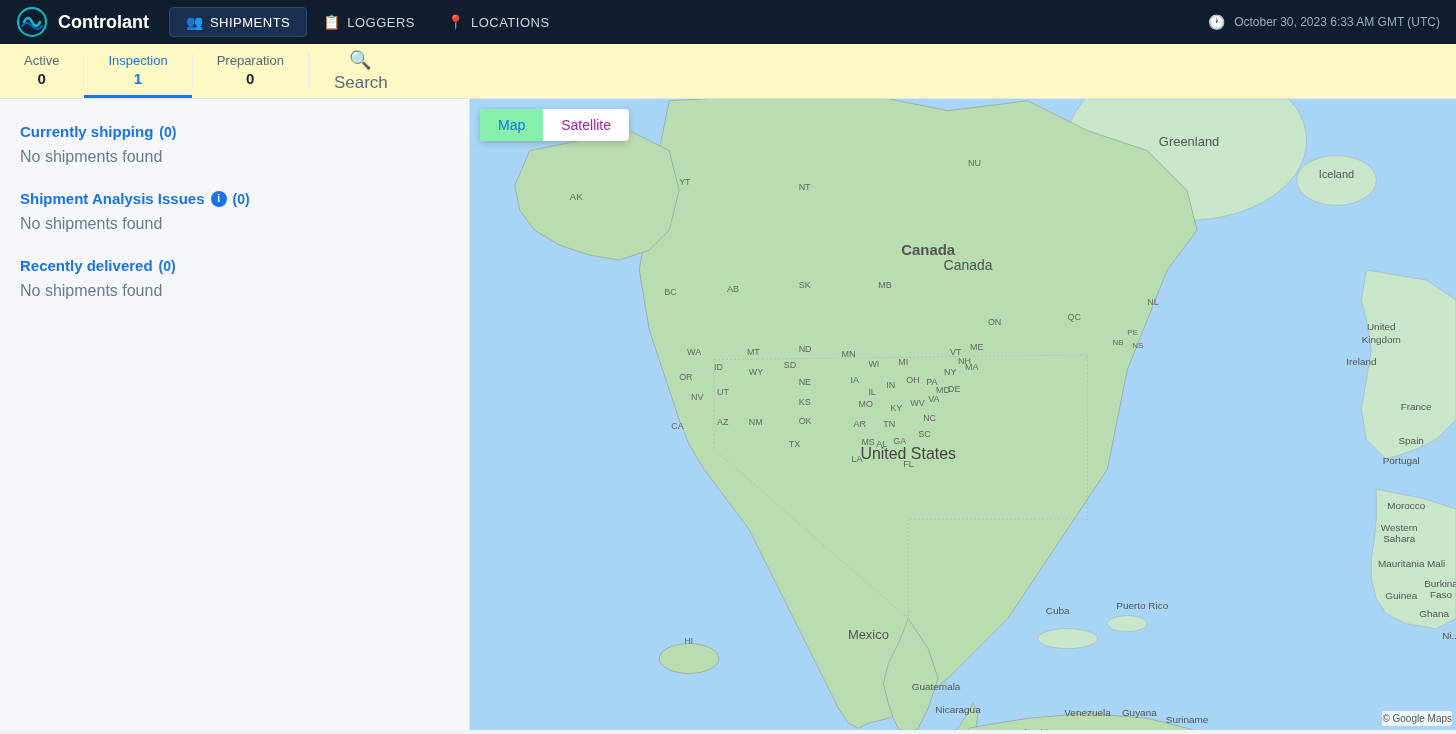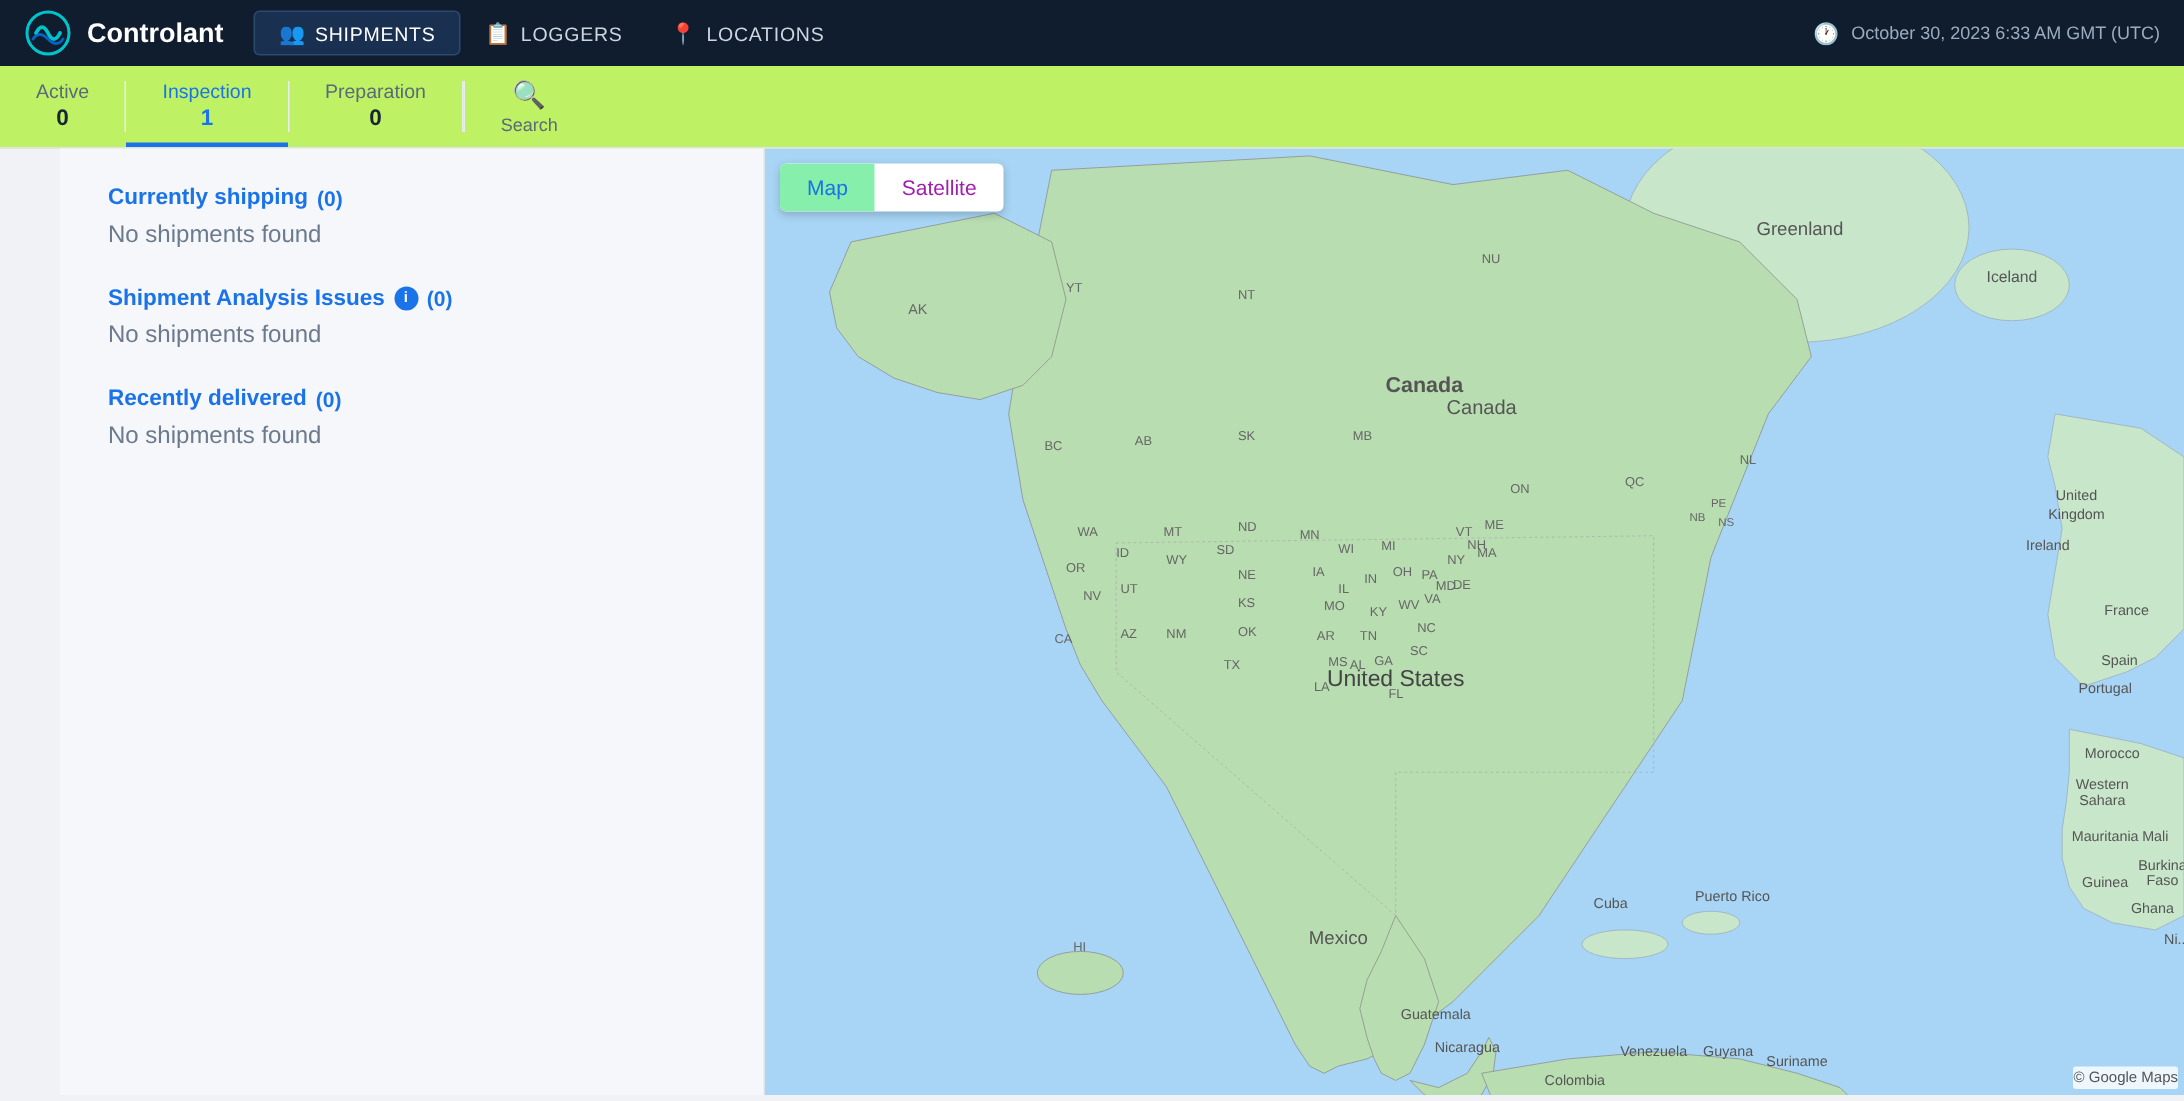--- a/index.html
+++ b/index.html
@@ -56,21 +56,21 @@
       display: flex;
       align-items: center;
       gap: 8px;
       color: #9aacbf;
       font-size: 12px;
     }
     .clock-icon { font-size: 14px; }
 
     
     .tabs-bar {
-      background: #bef264;
+      background: #fef9c3;
       display: flex;
       align-items: stretch;
       border-bottom: 1px solid #dde3ea;
       height: 55px;
       padding: 0 0;
     }
     .tab-item {
       display: flex;
       flex-direction: column;
       align-items: center;
@@ -103,38 +103,37 @@
     }
     .search-tab {
       display: flex;
       flex-direction: column;
       align-items: center;
       justify-content: center;
       padding: 0 24px;
       cursor: pointer;
       gap: 2px;
     }
-    .search-tab .tab-label { color: #5a6a7a; font-size: 12px; font-weight: 500; }
+    .search-tab .tab-label { color: #5a6a7a; font-size: 17px; font-weight: 500; }
     .search-icon-unicode { font-size: 18px; color: #5a6a7a; }
 
     
     .main-layout {
       display: flex;
       height: calc(734px - 48px - 55px);
     }
 
     
     .sidebar {
       width: 470px;
       background: #f5f7fa;
       border-right: 1px solid #dde3ea;
       overflow-y: auto;
-      padding: 16px 12px;
+      padding: 16px 0;
       flex-shrink: 0;
-      margin-left: 40px;
     }
     .section-title {
       color: #1a73e8;
       font-size: 15px;
       font-weight: 600;
       padding: 8px 20px 4px;
       display: flex;
       align-items: center;
       gap: 6px;
     }

